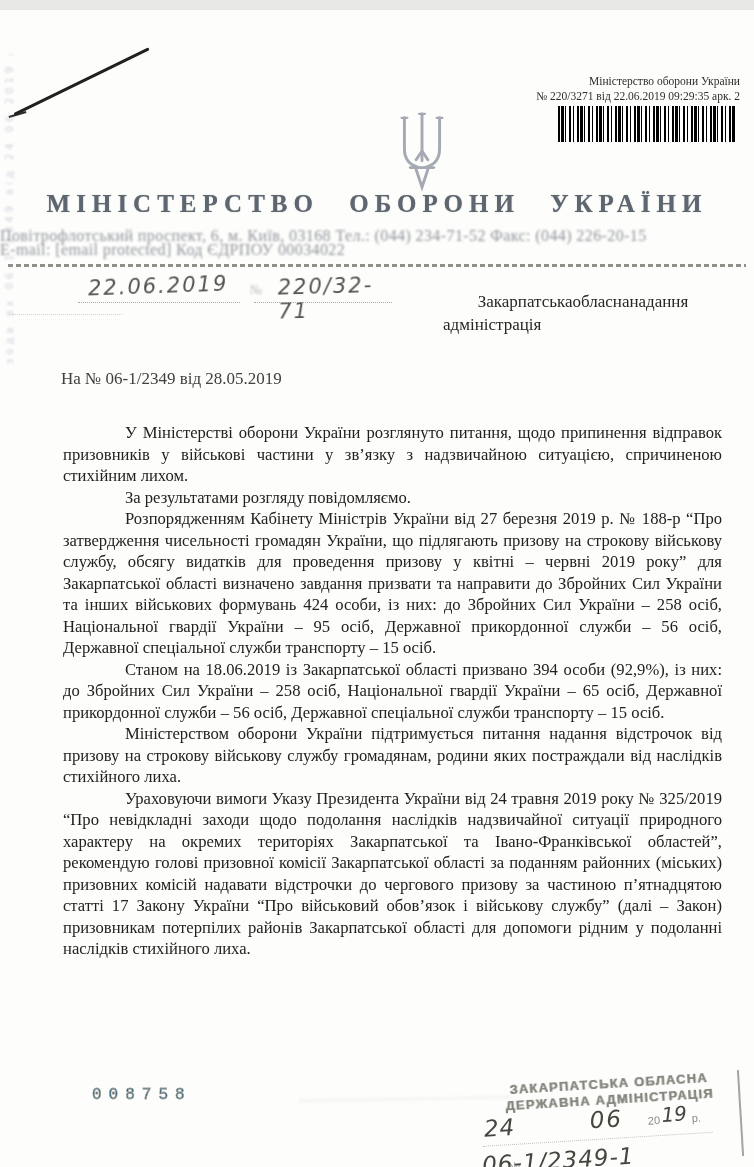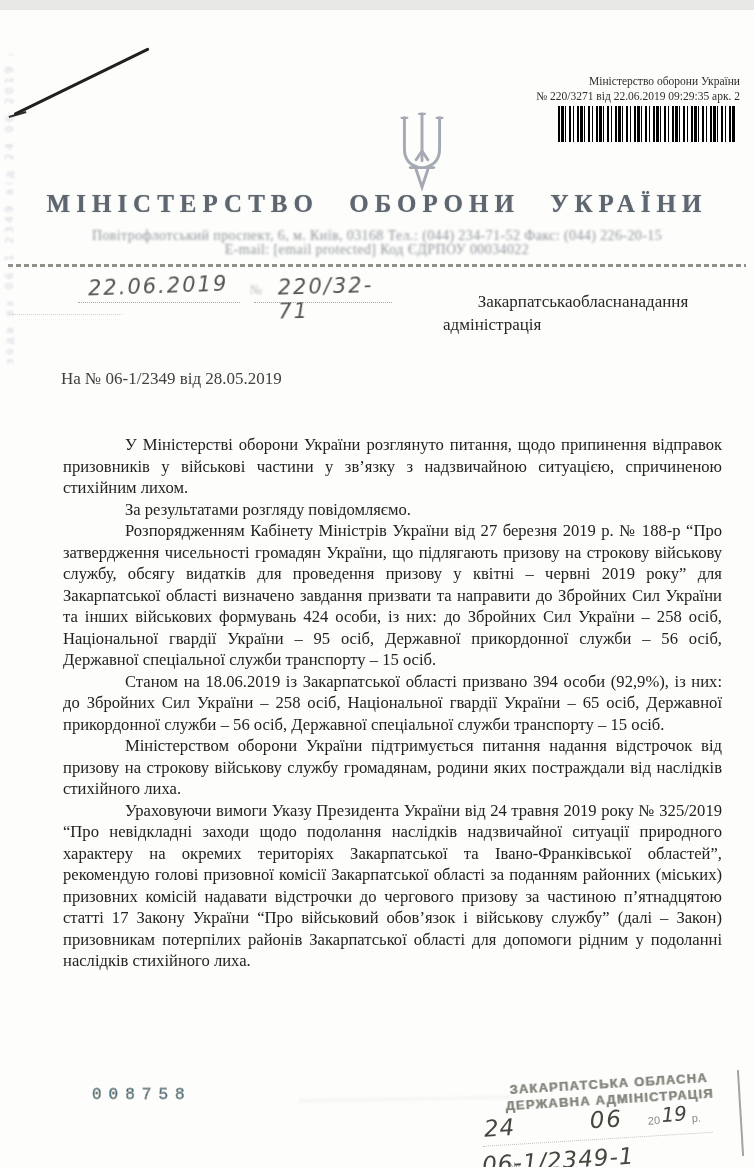--- a/index.html
+++ b/index.html
@@ -56,22 +56,22 @@
   
   .ministry-title{
     position:absolute;left:0;right:0;top:180px;
     text-align:center;font-weight:bold;font-size:25px;
     letter-spacing:6px;word-spacing:18px;
     color:#5e6670;filter:blur(.35px);
     text-shadow:0 0 1px rgba(94,102,112,.65);
     white-space:nowrap;
   }
   .address{
-    position:absolute;left:0;right:0;top:219px;text-align:center;
-    font-size:14px;line-height:14px;color:#7d828c;
+    position:absolute;left:0;right:0;top:219px;
+    font-size:16px;line-height:14px;color:#7d828c;
     letter-spacing:.4px;filter:blur(.9px);opacity:.85;
   }
   .rule{
     position:absolute;left:8px;right:8px;top:254px;height:3px;
     background:repeating-linear-gradient(90deg,#6d6d68 0 5px,transparent 5px 8px);
     opacity:.75;filter:blur(.3px);
   }
   
   .hand{
     font-family:"DejaVu Sans",sans-serif;font-style:italic;
@@ -99,21 +99,21 @@
     position:absolute;left:443px;top:280px;width:280px;
     font-size:17px;line-height:23px;color:#262624;
   }
   .addressee .l1{display:flex;justify-content:center;}
   
   .reply-ref{
     position:absolute;left:61px;top:359px;font-size:17px;color:#404040;
   }
   
   .body-text{
-    position:absolute;left:63px;top:424px;width:659px;
+    position:absolute;left:63px;top:412px;width:659px;
     font-size:16.6px;line-height:21.5px;text-align:justify;
     color:#222220;
   }
   .body-text p{margin:0;text-indent:62px;}
   .body-text p.italic{font-style:italic;}
   
   .page-number-stamp{
     position:absolute;left:92px;top:1076px;
     font-family:Liberation Mono, monospace;font-size:16px;letter-spacing:7px;
     color:#0c4a6e;-webkit-text-stroke:.8px #9da09b;

